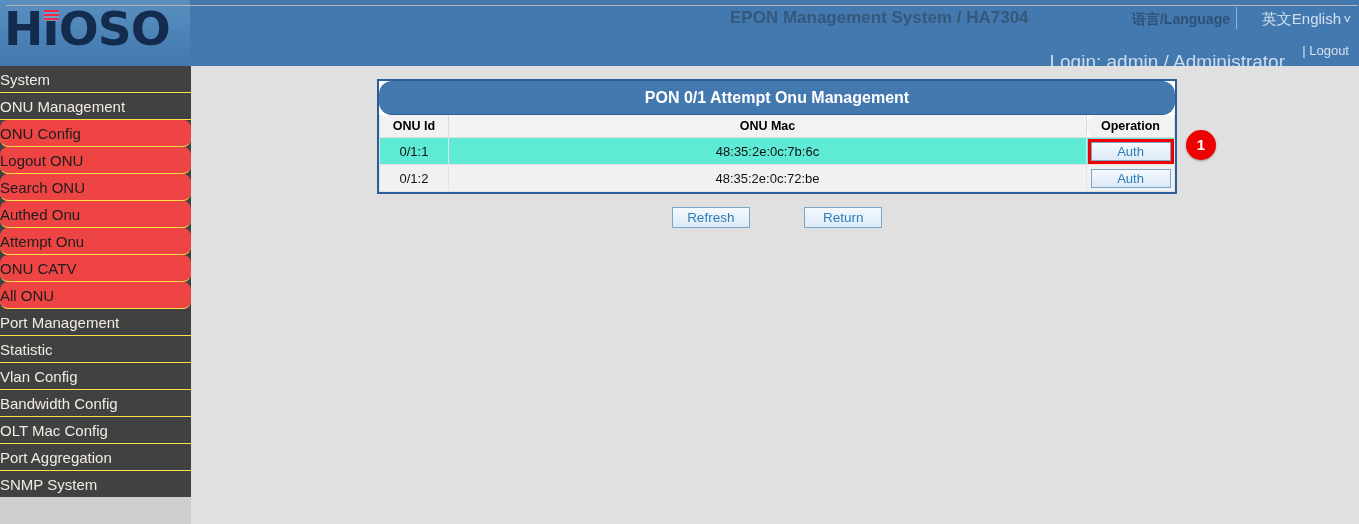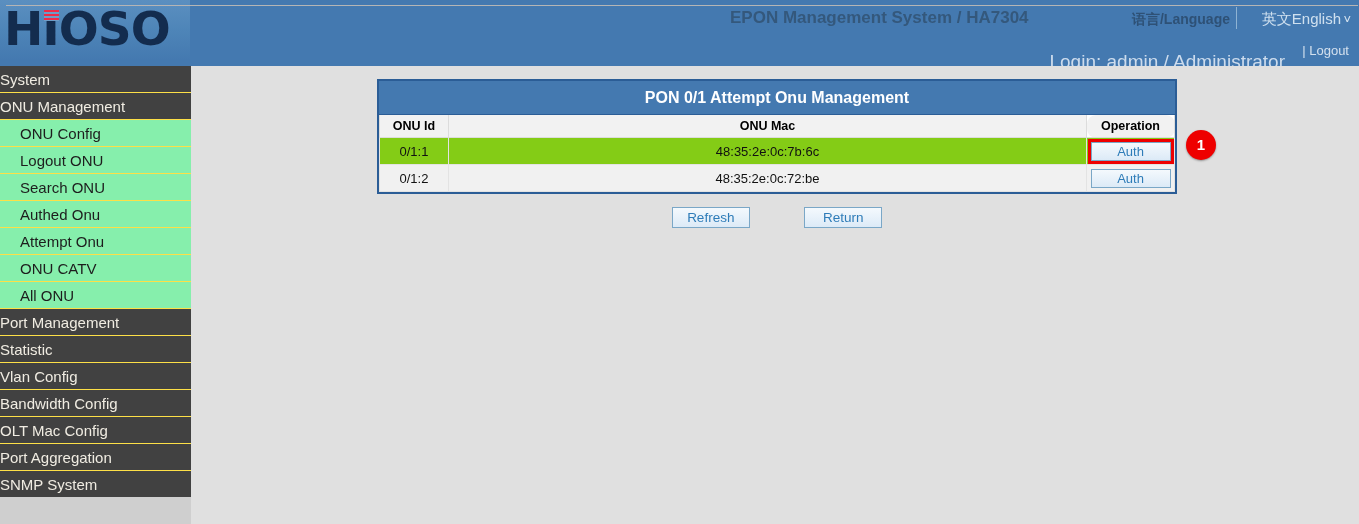--- a/index.html
+++ b/index.html
@@ -127,25 +127,25 @@
     overflow: hidden;
   }
   .nav-item.top {
     background: #414141;
     color: #f0ece2;
     padding-left: 0px;
     height: 27px;
     line-height: 27px;
   }
   .nav-item.sub {
-    background: #86efac;
+    background: #ef4444;
     color: #1d1d1d;
-    padding-left: 20px;
     height: 27px;
     line-height: 27px;
+    border-radius: 8px;
   }
   .sidebar-filler {
     position: absolute;
     left: 0; top: 497px;
     width: 191px; height: 27px;
     background: #cfcfcf;
   }
 
   
   .content {
@@ -172,20 +172,21 @@
   }
   .panel-title {
     height: 33px;
     line-height: 33px;
     text-align: center;
     background: #4479b0;
     color: #ffffff;
     font-size: 16px;
     font-weight: bold;
     border-bottom: 1px solid #2b5d96;
+    border-radius: 13px;
   }
   table.onu {
     border-collapse: collapse;
     width: 100%;
     table-layout: fixed;
   }
   table.onu th {
     background: #f2f2f2;
     font-size: 12.5px;
     font-weight: bold;
@@ -194,21 +195,21 @@
     border: 1px solid #dcdcdc;
     border-top: none;
   }
   table.onu td {
     font-size: 13px;
     color: #111;
     height: 24px;
     text-align: center;
     border: 1px solid #e3e3e3;
   }
-  tr.row-even td { background: #84cc16; }
+  tr.row-even td { background: #5eead4; }
   tr.row-odd  td { background: #f1f1f1; }
   .col-id   { width: 66px; }
   .col-op   { width: 85px; border-radius: 9px; }
 
   .btn {
     display: inline-block;
     box-sizing: border-box;
     background: linear-gradient(180deg, #f4f9fd 0%, #dceaf7 100%);
     border: 1px solid #7aa7c7;
     color: #2e7cb8;

